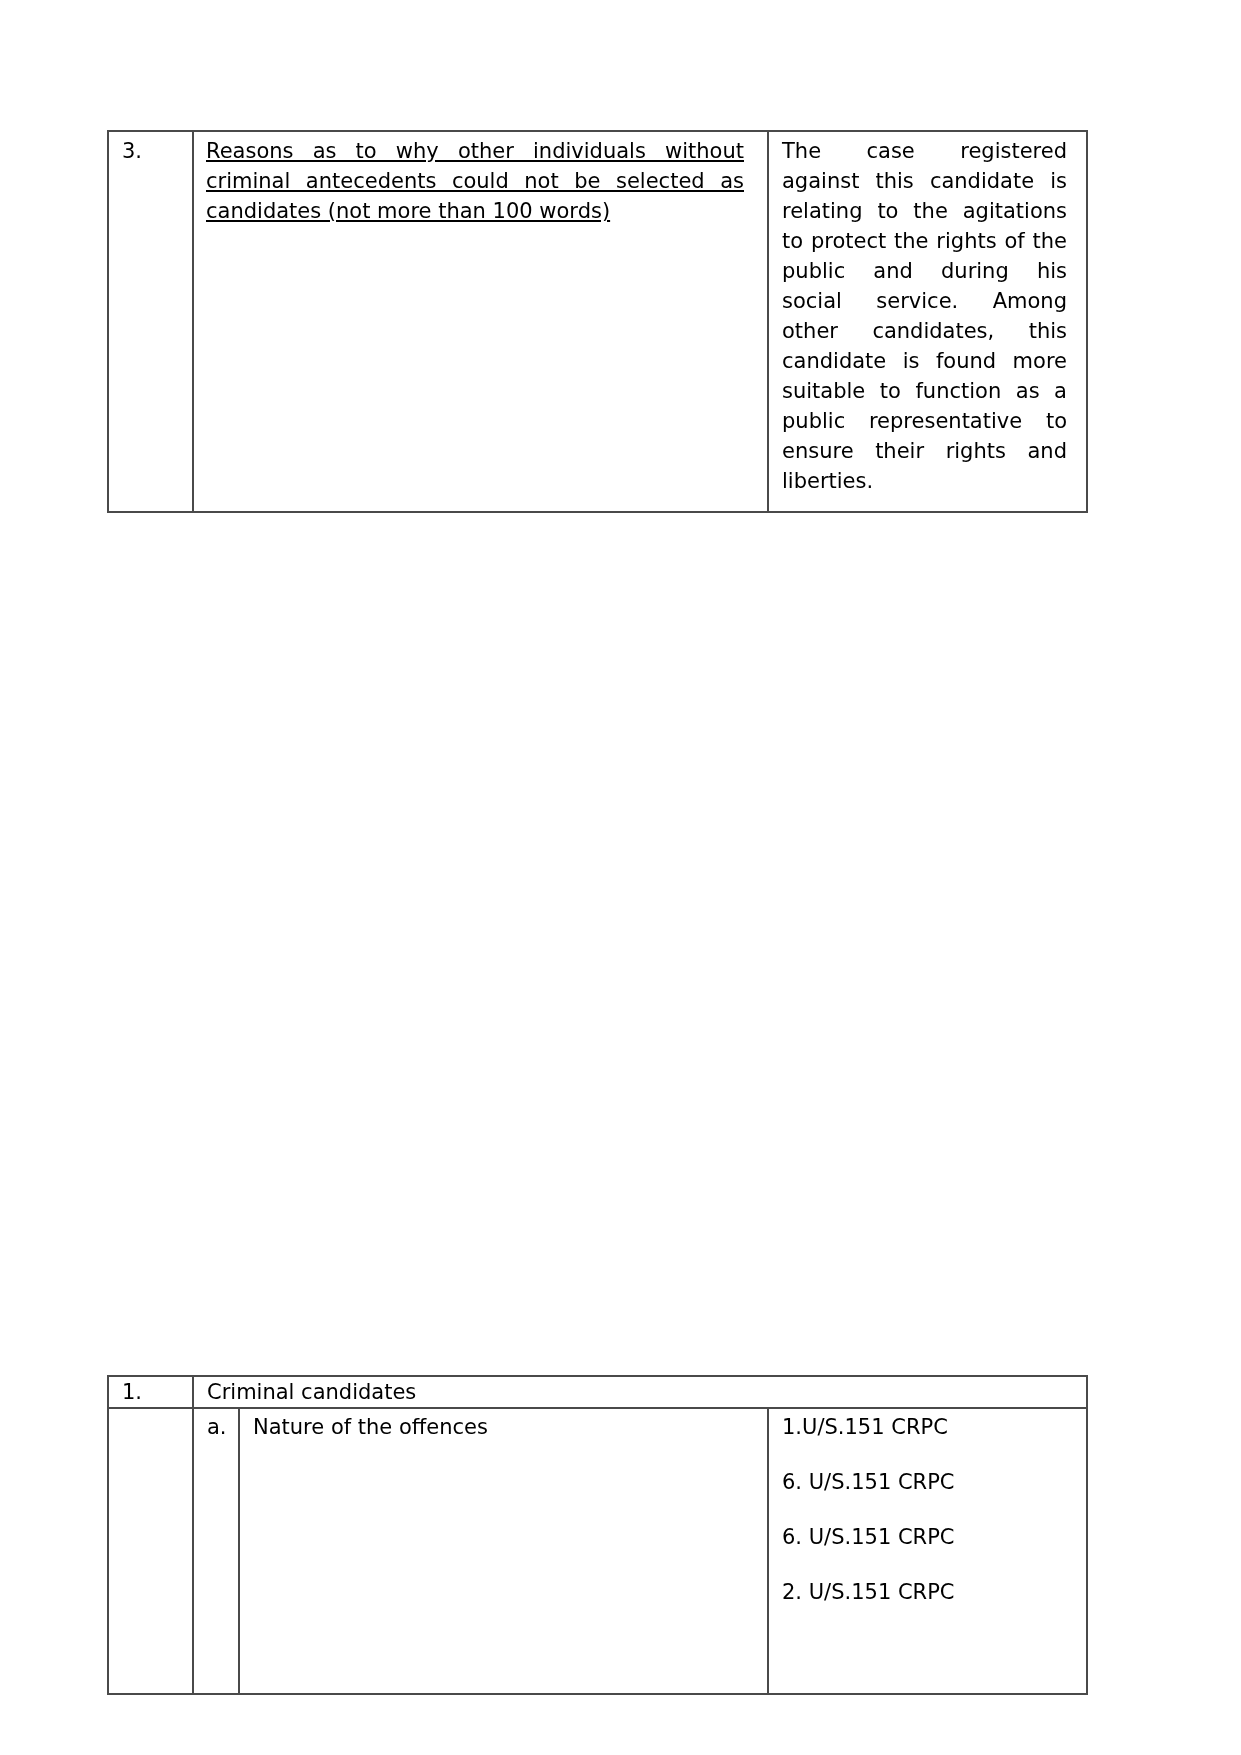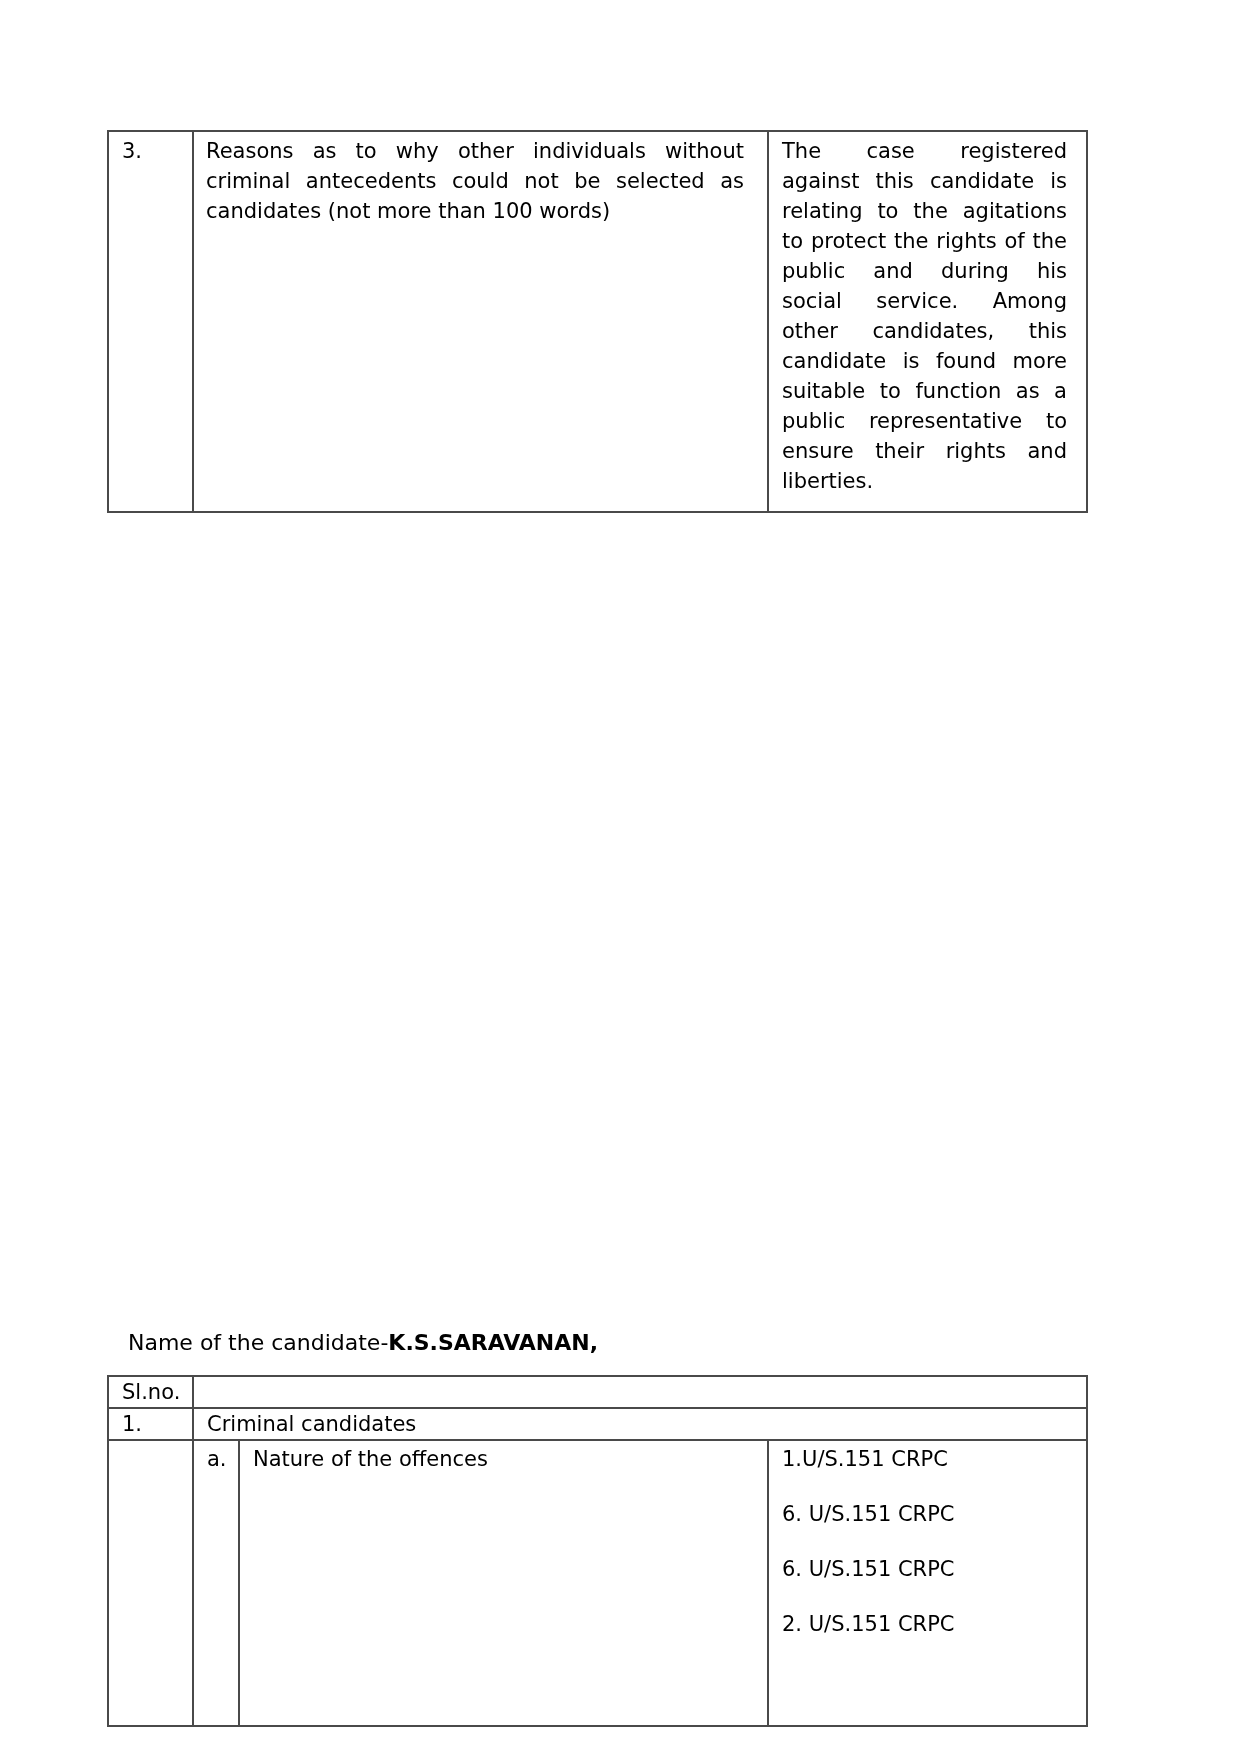--- a/index.html
+++ b/index.html
@@ -26,21 +26,21 @@
     border: 2px solid #4a4a4a;
     vertical-align: top;
     font-size: 21px;
     color: #000000;
     overflow: hidden;
   }
   
   .reasons-table { left: 107px; top: 130px; width: 979px; }
   .reasons-table td { height: 371px; }
   .cell-serial   { padding: 4px 6px 4px 13px;  line-height: 30px; }
-  .cell-question { padding: 4px 23px 4px 12px; line-height: 30px; text-align: justify; }
+  .cell-question { padding: 4px 23px 4px 12px; line-height: 30px; text-align: justify; text-decoration: underline; }
   .cell-answer   { padding: 4px 19px 4px 13px; line-height: 30px; text-align: justify; }
   
   .info-line { position: absolute; font-size: 22px; line-height: 28px; }
   .info-line-constituency { left: 120px; top: 1288px; }
   .info-line-candidate    { left: 128px; top: 1329px; }
   .info-line b { font-weight: bold; }
   .pre { white-space: pre-wrap; }
   
   .antecedents-table { left: 107px; top: 1375px; width: 979px; }
   .row-slno td, .row-criminal td { height: 26px; padding: 2px 6px 2px 13px; line-height: 26px; }
@@ -63,36 +63,29 @@
     </colgroup>
     <tbody>
       <tr>
         <td class="cell-serial">3.</td>
         <td class="cell-question">Reasons as to why other individuals without criminal antecedents could not be selected as candidates (not more than 100 words)</td>
         <td class="cell-answer">The case registered against this candidate is relating to the agitations to protect the rights of the public and during his social service. Among other candidates, this candidate is found more suitable to function as a public representative to ensure their rights and liberties.</td>
       </tr>
     </tbody>
   </table>
 
-  <div class="info-line info-line-candidate">
-    <span>Name of the candidate-</span><b class="pre">K.S.SARAVANAN,</b>
-  </div>
 
   <table class="doc-table antecedents-table">
     <colgroup>
       <col style="width:85px">
       <col style="width:46px">
       <col style="width:529px">
       <col style="width:319px">
     </colgroup>
     <tbody>
-      <tr class="row-slno">
-        <td>Sl.no.</td>
-        <td colspan="3"></td>
-      </tr>
       <tr class="row-criminal">
         <td>1.</td>
         <td colspan="3">Criminal candidates</td>
       </tr>
       <tr class="row-offence">
         <td></td>
         <td class="cell-sub-serial">a.</td>
         <td class="cell-offence-label">Nature of the offences</td>
         <td class="cell-offences">
           <p>1.U/S.151 CRPC</p>

